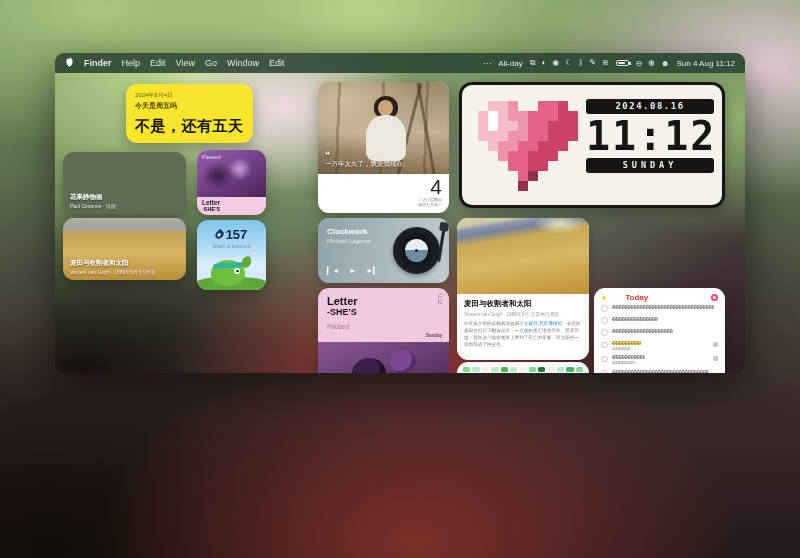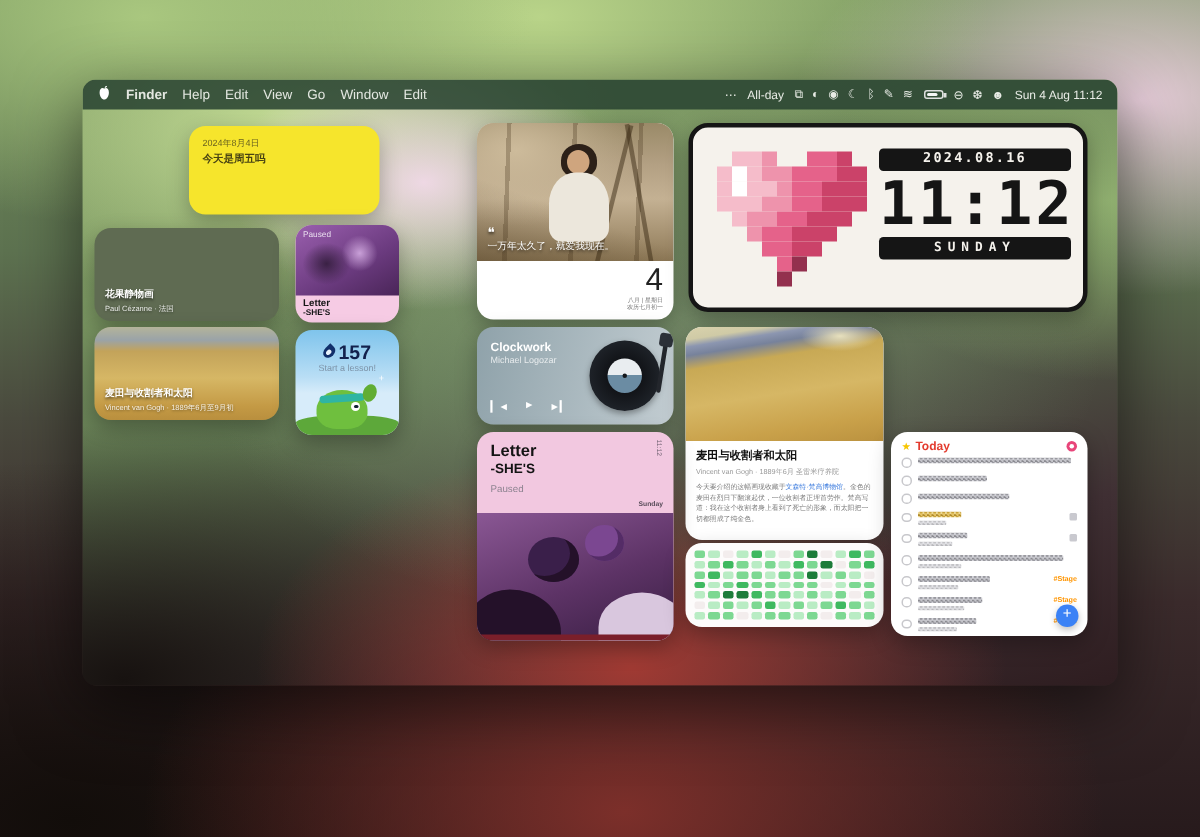--- a/index.html
+++ b/index.html
@@ -8,21 +8,21 @@
     font-family:"Liberation Sans","DejaVu Sans",sans-serif;
     background:
       radial-gradient(260px 140px at 12% 2%, #a9c77f, transparent),
       radial-gradient(300px 160px at 45% 2%, #b9d489, transparent),
       radial-gradient(230px 130px at 95% 12%, #e6ccd9, transparent),
       radial-gradient(320px 200px at 52% 97%, #7c2f2a, transparent),
       radial-gradient(420px 240px at 6% 98%, #120d0a, transparent),
       linear-gradient(180deg,#74925d 0%,#5d7250 30%,#4a4a3e 50%,#3b2b2c 72%,#271a1c 100%);
   }
   .screen {
-    position:absolute; left:55px; top:53px; width:690px; height:404px;
+    position:absolute; left:55px; top:53px; width:690px; height:320px;
     border-radius:9px; overflow:hidden;
     box-shadow:0 14px 44px rgba(0,0,0,.55);
     background:
       radial-gradient(130px 85px at 33% 17%, #eed8e4, transparent),
       radial-gradient(220px 130px at 20% 8%, #c5dd96, transparent),
       radial-gradient(300px 180px at 55% 45%, rgba(150,173,140,.45), transparent),
       radial-gradient(250px 150px at 53% 97%, #a03a33, transparent),
       radial-gradient(300px 170px at 4% 99%, #171210, transparent),
       radial-gradient(200px 120px at 99% 20%, #8fae6f, transparent),
       linear-gradient(165deg,#85a268 0%,#7b9762 25%,#5f7550 45%,#4c4f41 62%,#403034 78%,#2e1d20 100%);
@@ -184,21 +184,21 @@
   .helm2 { position:absolute; left:72px; top:8px; width:26px; height:24px; background:#7b4791; border-radius:50%; box-shadow:inset -4px -3px 0 #542c66; }
   .shoulder { position:absolute; right:-8px; bottom:-14px; width:58px; height:46px; background:#d9c7de; border-radius:50% 50% 0 0; }
   .jacket { position:absolute; left:-6px; bottom:-18px; width:62px; height:52px; background:#241129; border-radius:45% 55% 0 0; }
   .brake { position:absolute; left:0; bottom:0; width:100%; height:4px; background:#7a1f2a; }
   
   .w-contrib { left:402px; top:309px; width:132px; height:56px; background:#fdfbfb; padding:5px 6px;
       display:grid; grid-template-columns:repeat(13,1fr); grid-auto-rows:1fr; gap:2px; }
   .ccell { border-radius:1.5px; }
   
   .w-today { left:539px; top:235px; width:131px; height:136px; background:#fff; padding:5px 7px; }
-  .thead { display:flex; align-items:center; gap:3px; }
+  .thead { display:flex; align-items:center; gap:18px; }
   .thead .star { color:#f7c600; font-size:7px; }
   .thead .tt { color:#e33b2e; font-weight:bold; font-size:8px; }
   .thead .badge { margin-left:auto; width:7px; height:7px; border-radius:50%; background:#e8457a; position:relative; }
   .thead .badge::after { content:""; position:absolute; left:2px; top:2px; width:3px; height:3px; background:#fff; border-radius:50%; }
   .trow { display:flex; gap:4px; padding:2.6px 0; align-items:flex-start; }
   .tcheck { width:6.5px; height:6.5px; border:1px solid #c8c8cc; border-radius:50%; flex:none; margin-top:.5px; }
   .tlines { flex:1; }
   .mosaic { height:4px; border-radius:1px;
       background-image:conic-gradient(#9a9aa0 25%,#c5c5cb 0 50%,#8a8a90 0 75%,#d2d2d8 0);
       background-size:3px 3px; }
@@ -256,20 +256,21 @@
           <span>☻</span>
         </span>
       <span>Sun 4 Aug 11:12</span>
     </span>
   </div>
 
 
   <div class="widget w-countdown">
     <div class="d1">2024年8月4日</div>
     <div class="d2">今天是周五吗</div>
+    <div class="big">不是，还有五天</div>
   </div>
 
   <div class="widget w-movie">
     <div class="photo">
       <div class="pole" style="left:88px;top:0;transform:rotate(14deg);"></div>
       <div class="pole" style="left:108px;top:0;transform:rotate(-10deg);"></div>
       <div class="hair"></div>
       <div class="face"></div>
       <div class="blouse"></div>
       <div class="quote">

